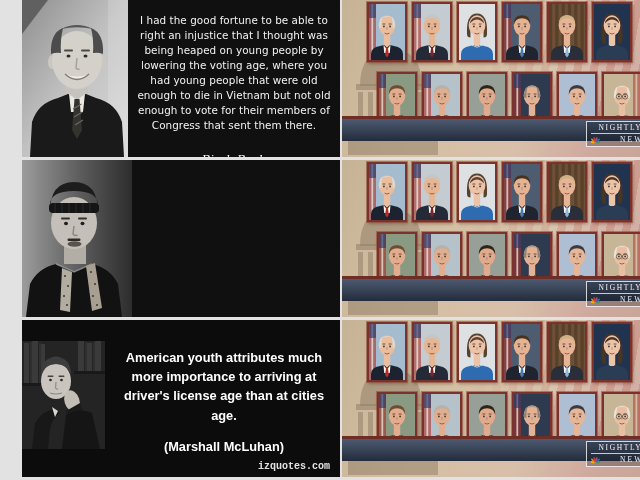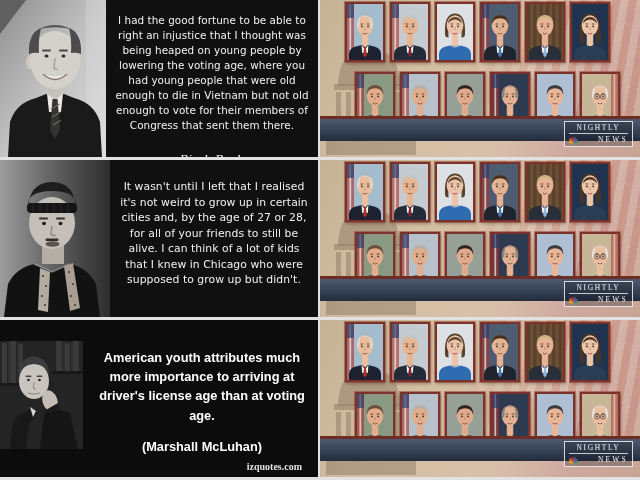--- a/index.html
+++ b/index.html
@@ -2,38 +2,39 @@
 <html><head>
 <meta charset="utf-8">
 <style>
   html,body{margin:0;padding:0;background:#ffffff;}
   .page{
     width:640px;height:480px;position:relative;box-sizing:border-box;
     background:#e2e2e2;
     display:grid;grid-template-columns:318px 320px;grid-template-rows:157px 157px 157px;
     gap:3px 2px;padding-bottom:3px;overflow:hidden;
     font-family:"Liberation Sans",sans-serif;
+    padding-left:22px;
   }
   .cell{position:relative;overflow:hidden;}
   
   .quote-tile{background:#101010;display:flex;}
   .photo{flex:0 0 auto;position:relative;}
   .photo svg{display:block;}
   .qarea{flex:1 1 auto;display:flex;flex-direction:column;align-items:center;justify-content:flex-start;padding:13px 8px 0 8px;text-align:center;}
   .qtext{margin:0;color:#f2f2f2;font-family:"DejaVu Sans",sans-serif;font-size:10.4px;line-height:1.44;font-weight:500;letter-spacing:.05px;}
   .t2 .qtext{font-size:10.8px;padding-top:6px;}
   .attr{margin-top:19px;color:#fafafa;font-family:"DejaVu Serif",serif;font-style:italic;font-size:11.5px;}
   .attr .dash{opacity:.85;margin:0 7px;font-style:normal;}
   
   .t3{background:#0c0c0c;display:block;}
   .t3 .photo{position:absolute;left:0;top:21px;}
   .q3wrap{position:absolute;left:92px;right:6px;top:28px;text-align:center;}
   .qtext3{margin:0;color:#ffffff;font-family:"Liberation Sans",sans-serif;font-weight:bold;font-size:12.8px;line-height:1.5;}
   .attr3{margin:14px 0 0 0;color:#ffffff;font-family:"Liberation Sans",sans-serif;font-weight:bold;font-size:12.8px;}
-  .izq{position:absolute;right:16px;bottom:5px;color:#e2e2e2;font-family:Liberation Serif, serif;font-weight:bold;font-size:10px;}
+  .izq{position:absolute;right:10px;bottom:5px;color:#e2e2e2;font-family:Liberation Mono, monospace;font-weight:bold;font-size:10px;}
   
   .news-tile{position:absolute;inset:0;background:
      linear-gradient(115deg,#c6b395 0%,#d4c0a2 35%,#d8bfaa 62%,#cfa89e 82%,#c8a494 100%);}
   .flagfx{position:absolute;right:0;top:0;width:190px;height:137px;pointer-events:none;
      background:
        repeating-linear-gradient(100deg,rgba(185,70,55,.16) 0 8px,rgba(238,228,216,.14) 8px 16px);
      -webkit-mask-image:linear-gradient(90deg,transparent,black 55%);
      mask-image:linear-gradient(90deg,transparent,black 55%);}
   .dome{position:absolute;left:2px;top:34px;width:96px;height:121px;opacity:.5;}
   .prow{position:absolute;display:flex;gap:5px;}
@@ -432,21 +433,20 @@
             <circle cx="42" cy="136" r="1"></circle>
             <circle cx="45" cy="145" r="1"></circle>
             <circle cx="69" cy="112" r="1"></circle>
             <circle cx="73" cy="124" r="1"></circle>
             <circle cx="71" cy="136" r="1"></circle>
             <circle cx="75" cy="145" r="1"></circle>
           </g>
       </svg>
     </div>
     <div class="qarea">
-      <p class="qtext">It wasn't until I left that I realised it's not weird to grow up in certain cities and, by the age of 27 or 28, for all of your friends to still be alive. I can think of a lot of kids that I knew in Chicago who were supposed to grow up but didn't.</p>
 
     </div>
   </div>
 
   <div class="cell news-cell">
   <div class="news-tile">
     <div class="dome">
       <svg width="96" height="121" viewBox="0 0 96 121" xmlns="http://www.w3.org/2000/svg">
         <g fill="rgba(88,70,54,.55)">
           <rect x="42" y="2" width="10" height="12" rx="2"></rect>
@@ -771,21 +771,21 @@
         <g transform="rotate(-18 50 60)">
             <ellipse cx="50" cy="60" rx="7.5" ry="11" fill="#c2beb6"></ellipse>
           </g>
         <path d="M44,70 L58,62 L72,102 L52,106 Z" fill="#1b1b1b"></path>
         <path d="M10,108 L13,82 Q20,70 32,68 L38,72 Q30,78 28,88 L26,108 Z" fill="#181818"></path>
         <path d="M40,108 L44,74 Q58,66 70,72 L78,108 Z" fill="#151515"></path>
         <path d="M30,66 L36,70 L33,76 Z" fill="#d8d5cf"></path>
       </svg>
     </div>
     <div class="q3wrap">
-      <p class="qtext3">American youth attributes much more importance to arriving at driver's license age than at voting age.</p>
+      <p class="qtext3">American youth attributes much more importance to arriving at driver's license age than at cities age.</p>
       <p class="attr3">(Marshall McLuhan)</p>
     </div>
     <div class="izq">izquotes.com</div>
   </div>
 
   <div class="cell news-cell">
   <div class="news-tile">
     <div class="dome">
       <svg width="96" height="121" viewBox="0 0 96 121" xmlns="http://www.w3.org/2000/svg">
         <g fill="rgba(88,70,54,.55)">

